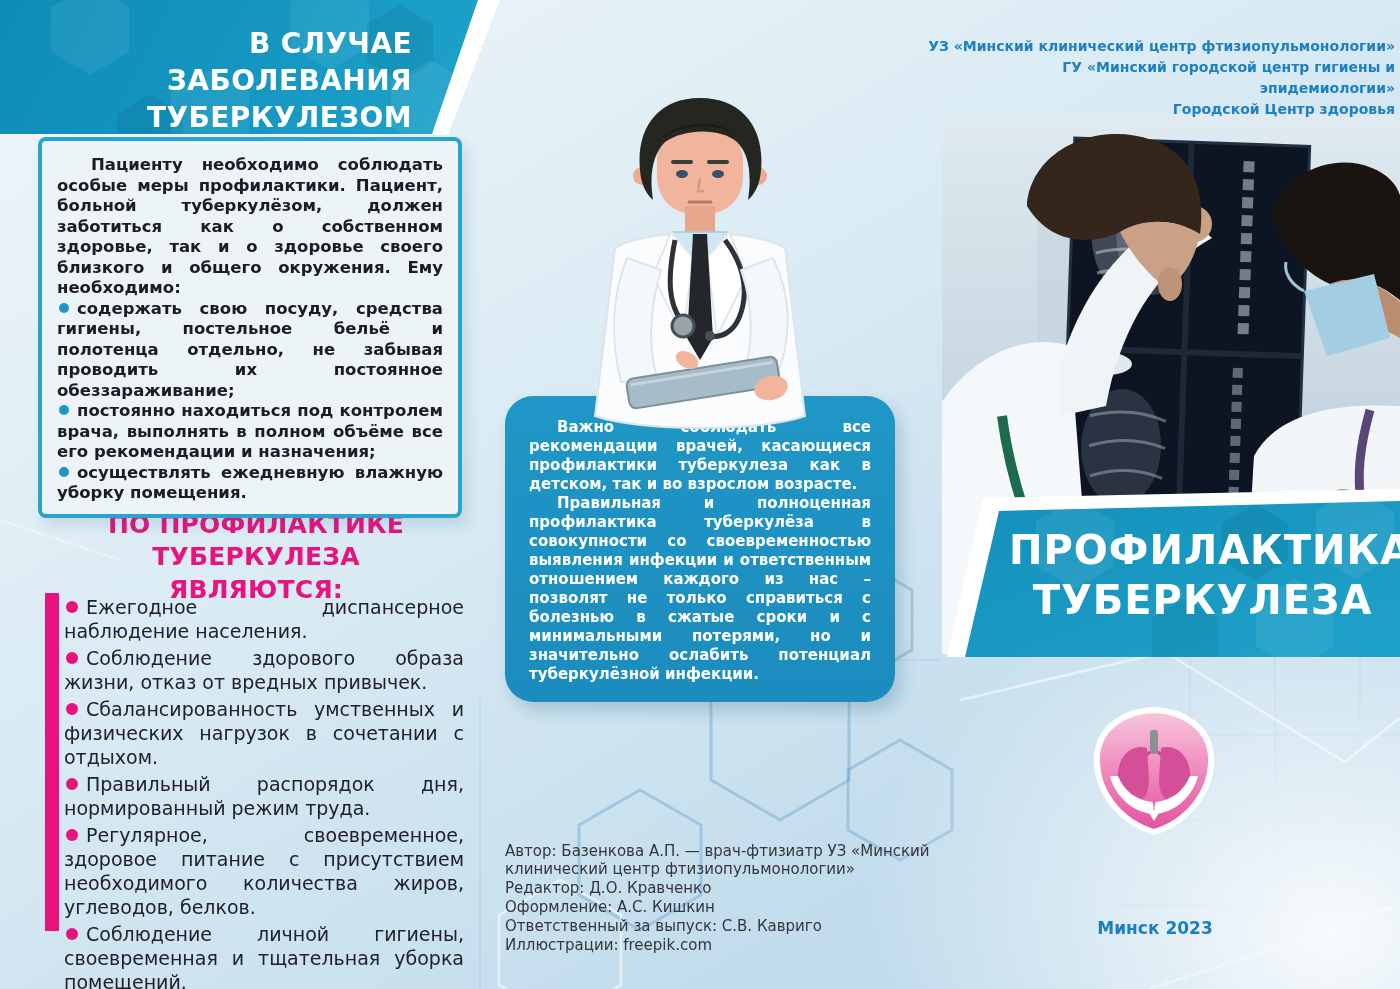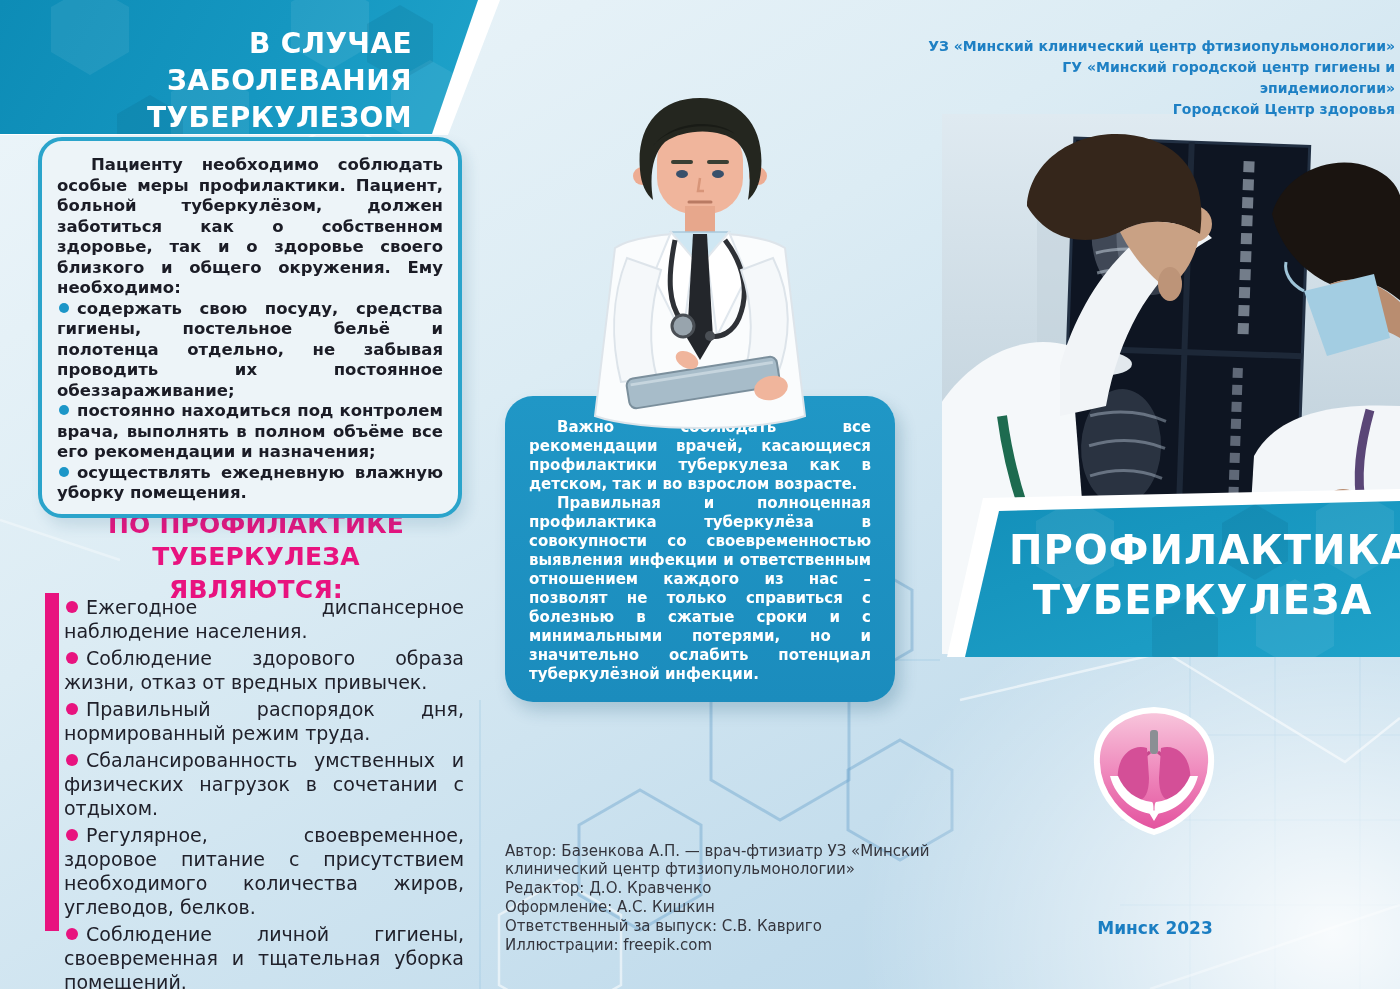--- a/index.html
+++ b/index.html
@@ -20,21 +20,21 @@
   .banner-left-white{left:0;top:0;width:500px;height:135px;background:#ffffff;z-index:2;
     clip-path:polygon(0 0,100% 0,calc(100% - 52px) 100%,0 100%);}
   .banner-left{left:0;top:0;width:478px;height:134px;z-index:3;
     background:linear-gradient(118deg,#0d8cb6 0%,#1597c1 55%,#1fa3ca 100%);
     clip-path:polygon(0 0,100% 0,calc(100% - 46px) 100%,0 100%);}
   .banner-left-text{position:absolute;left:28px;right:66px;top:26px;text-align:right;
     color:#ffffff;font-weight:bold;font-size:28px;line-height:1.32;letter-spacing:.4px;}
   .hex-overlay{position:absolute;inset:0;}
 
   .care-box{left:38px;top:137px;width:424px;min-height:318px;z-index:3;box-sizing:border-box;
-    background:#edf4f8;border:4px solid #2ba4cb;border-radius:24px;
+    background:#edf4f8;border:4px solid #2ba4cb;border-radius:8px;
     padding:14px 15px 10px;color:#1b1c26;font-weight:bold;font-size:16.5px;line-height:20.5px;
     text-align:justify;box-shadow:6px 8px 14px rgba(25,90,125,.14);}
   .care-box .intro{margin:0;text-indent:34px;}
   .bullet{margin:0;}
   .dot{display:inline-block;border-radius:50%;}
   .dot.blue{width:10px;height:10px;background:#1b96c8;margin:0 8px 1px 2px;}
   .dot.pink{width:12px;height:12px;background:#e8137f;margin:0 8px 1px 2px;}
 
   .rules-heading{left:18px;top:460px;width:444px;margin:16px;text-align:center;z-index:2;
     color:#e8137f;font-weight:bold;font-size:25px;line-height:1.3;letter-spacing:.2px;}
@@ -134,23 +134,23 @@
       <div>ПО ПРОФИЛАКТИКЕ ТУБЕРКУЛЕЗА</div>
       <div>ЯВЛЯЮТСЯ:</div>
     </h2>
     <div class="rules-bar abs"></div>
     <div class="rules abs">
 
         <p class="bullet"><span class="dot pink"></span><span>Ежегодное диспансерное наблюдение населения.</span></p>
 
         <p class="bullet"><span class="dot pink"></span><span>Соблюдение здорового образа жизни, отказ от вредных привычек.</span></p>
 
+        <p class="bullet"><span class="dot pink"></span><span>Сбалансированность умственных и физических нагрузок в сочетании с отдыхом.</span></p>
+
         <p class="bullet"><span class="dot pink"></span><span>Правильный распорядок дня, нормированный режим труда.</span></p>
-
-        <p class="bullet"><span class="dot pink"></span><span>Сбалансированность умственных и физических нагрузок в сочетании с отдыхом.</span></p>
 
         <p class="bullet"><span class="dot pink"></span><span>Регулярное, своевременное, здоровое питание с присутствием необходимого количества жиров, углеводов, белков.</span></p>
 
         <p class="bullet"><span class="dot pink"></span><span>Соблюдение личной гигиены, своевременная и тщательная уборка помещений.</span></p>
       </div>
   </section>
 
   <section>
     <svg class="doctor abs" viewBox="0 0 330 344">
 

